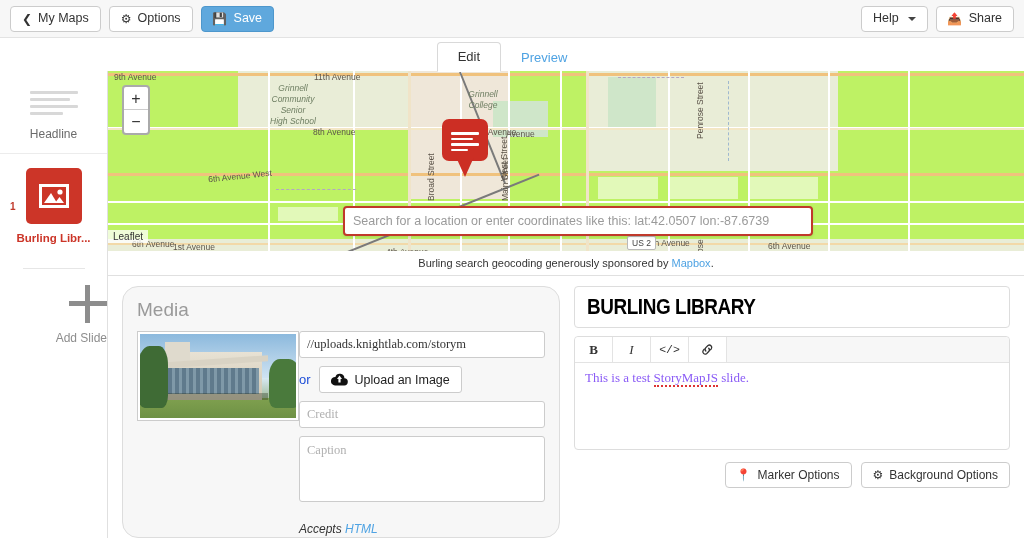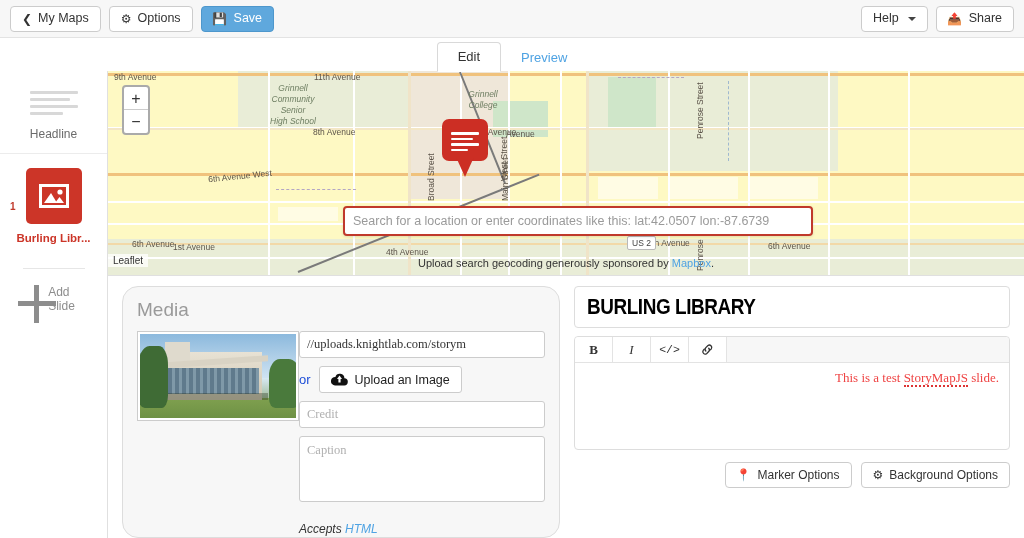--- a/index.html
+++ b/index.html
@@ -83,37 +83,37 @@
     width:56px; height:56px; border-radius:5px;
     background:#cc3528; display:flex; align-items:center; justify-content:center;
   }
   .thumb svg { display:block; }
   .sb-slide-label {
     margin-top:8px; font-size:11.5px; font-weight:bold; color:#cc3528;
     white-space:nowrap;
   }
   .sb-divider { width:62px; height:1px; background:#e6e6e6; margin:14px 0 0; }
   .sb-add {
-    width:100%; padding:16px 18px 0; display:flex; flex-direction:row;
-    align-items:flex-start; cursor:pointer;
+    width:100%; padding:16px 0 0; display:flex; flex-direction:column;
+    align-items:flex-end; cursor:pointer;
   }
   .plus {
     position:relative; width:38px; height:38px; margin-bottom:8px;
   }
   .plus:before, .plus:after {
     content:""; position:absolute; background:#8d8d8d;
   }
   .plus:before { left:0; top:16px; width:38px; height:5px; }
   .plus:after { top:0; left:16px; width:5px; height:38px; }
   .sb-add-label { font-size:12px; color:#8d8d8d; }
 
   
   .maparea {
-    position:absolute; left:108px; top:71px; width:916px; height:204px;
-    overflow:hidden; background:#fef9c3;
+    position:absolute; left:108px; top:71px; width:916px; height:180px;
+    overflow:hidden; background:#bef264;
   }
   .map-bg { position:absolute; inset:0; }
   .road-h { position:absolute; height:3px; background:#f0c27d; left:0; right:0; }
   .road-h.thin { height:1.5px; background:#ffffff; }
   .road-v { position:absolute; width:2px; background:#ffffff; top:0; bottom:0; }
   .blk {
     position:absolute; background:#ffffff; opacity:.55;
   }
   .grass { position:absolute; background:#e9edd7; }
   .park { position:absolute; background:#cfe6c9; }
@@ -290,21 +290,21 @@
     width:38px; display:flex; align-items:center; justify-content:center;
     border-right:1px solid #e3e3e3; font-size:13px; color:#333; cursor:pointer;
     background:#fff;
   }
   .rte-btn:first-child { border-radius:4px 0 0 0; }
   .rte-btn.b { font-family:"Liberation Serif", serif; font-weight:bold; }
   .rte-btn.i { font-family:"Liberation Serif", serif; font-style:italic; }
   .rte-btn.code { font-size:11.5px; font-family:"Liberation Mono", monospace; }
   .rte-body {
     flex:1; padding:7px 10px; font-family:"Liberation Serif", serif;
-    font-size:13px; color:#ef4444;text-align:right;
+    font-size:13px; color:#8b5cf6;
   }
   .spell { border-bottom:2px dotted #d33; }
   .opt-row { display:flex; justify-content:flex-end; gap:9px; margin-top:4px; }
   .opt-btn {
     display:inline-flex; align-items:center; gap:6px; height:26px; padding:0 11px;
     background:#fff; border:1px solid #ccc; border-radius:4px;
     font-size:12px; color:#333; cursor:pointer;
   }
 </style>
 </head>
@@ -463,21 +463,21 @@
     </div>
 
     <div class="leaflet-attr">Leaflet</div>
 
     <div class="searchwrap">
       <input class="searchbox" type="text" placeholder="Search for a location or enter coordinates like this: lat:42.0507 lon:-87.6739" style="">
     </div>
   </div>
 
   <div class="geo-credit">
-    <span>Upload search geocoding generously sponsored by </span><a href="#">Mapbox</a><span>.</span>
+    <span>Burling search geocoding generously sponsored by </span><a href="#">Mapbox</a><span>.</span>
   </div>
   <div class="map-sep"></div>
 
   <div class="editor">
 
     <div class="panel media-panel">
       <div class="media-title">Media</div>
       <div class="media-row">
         <div class="media-thumb">
           <div class="photo">

